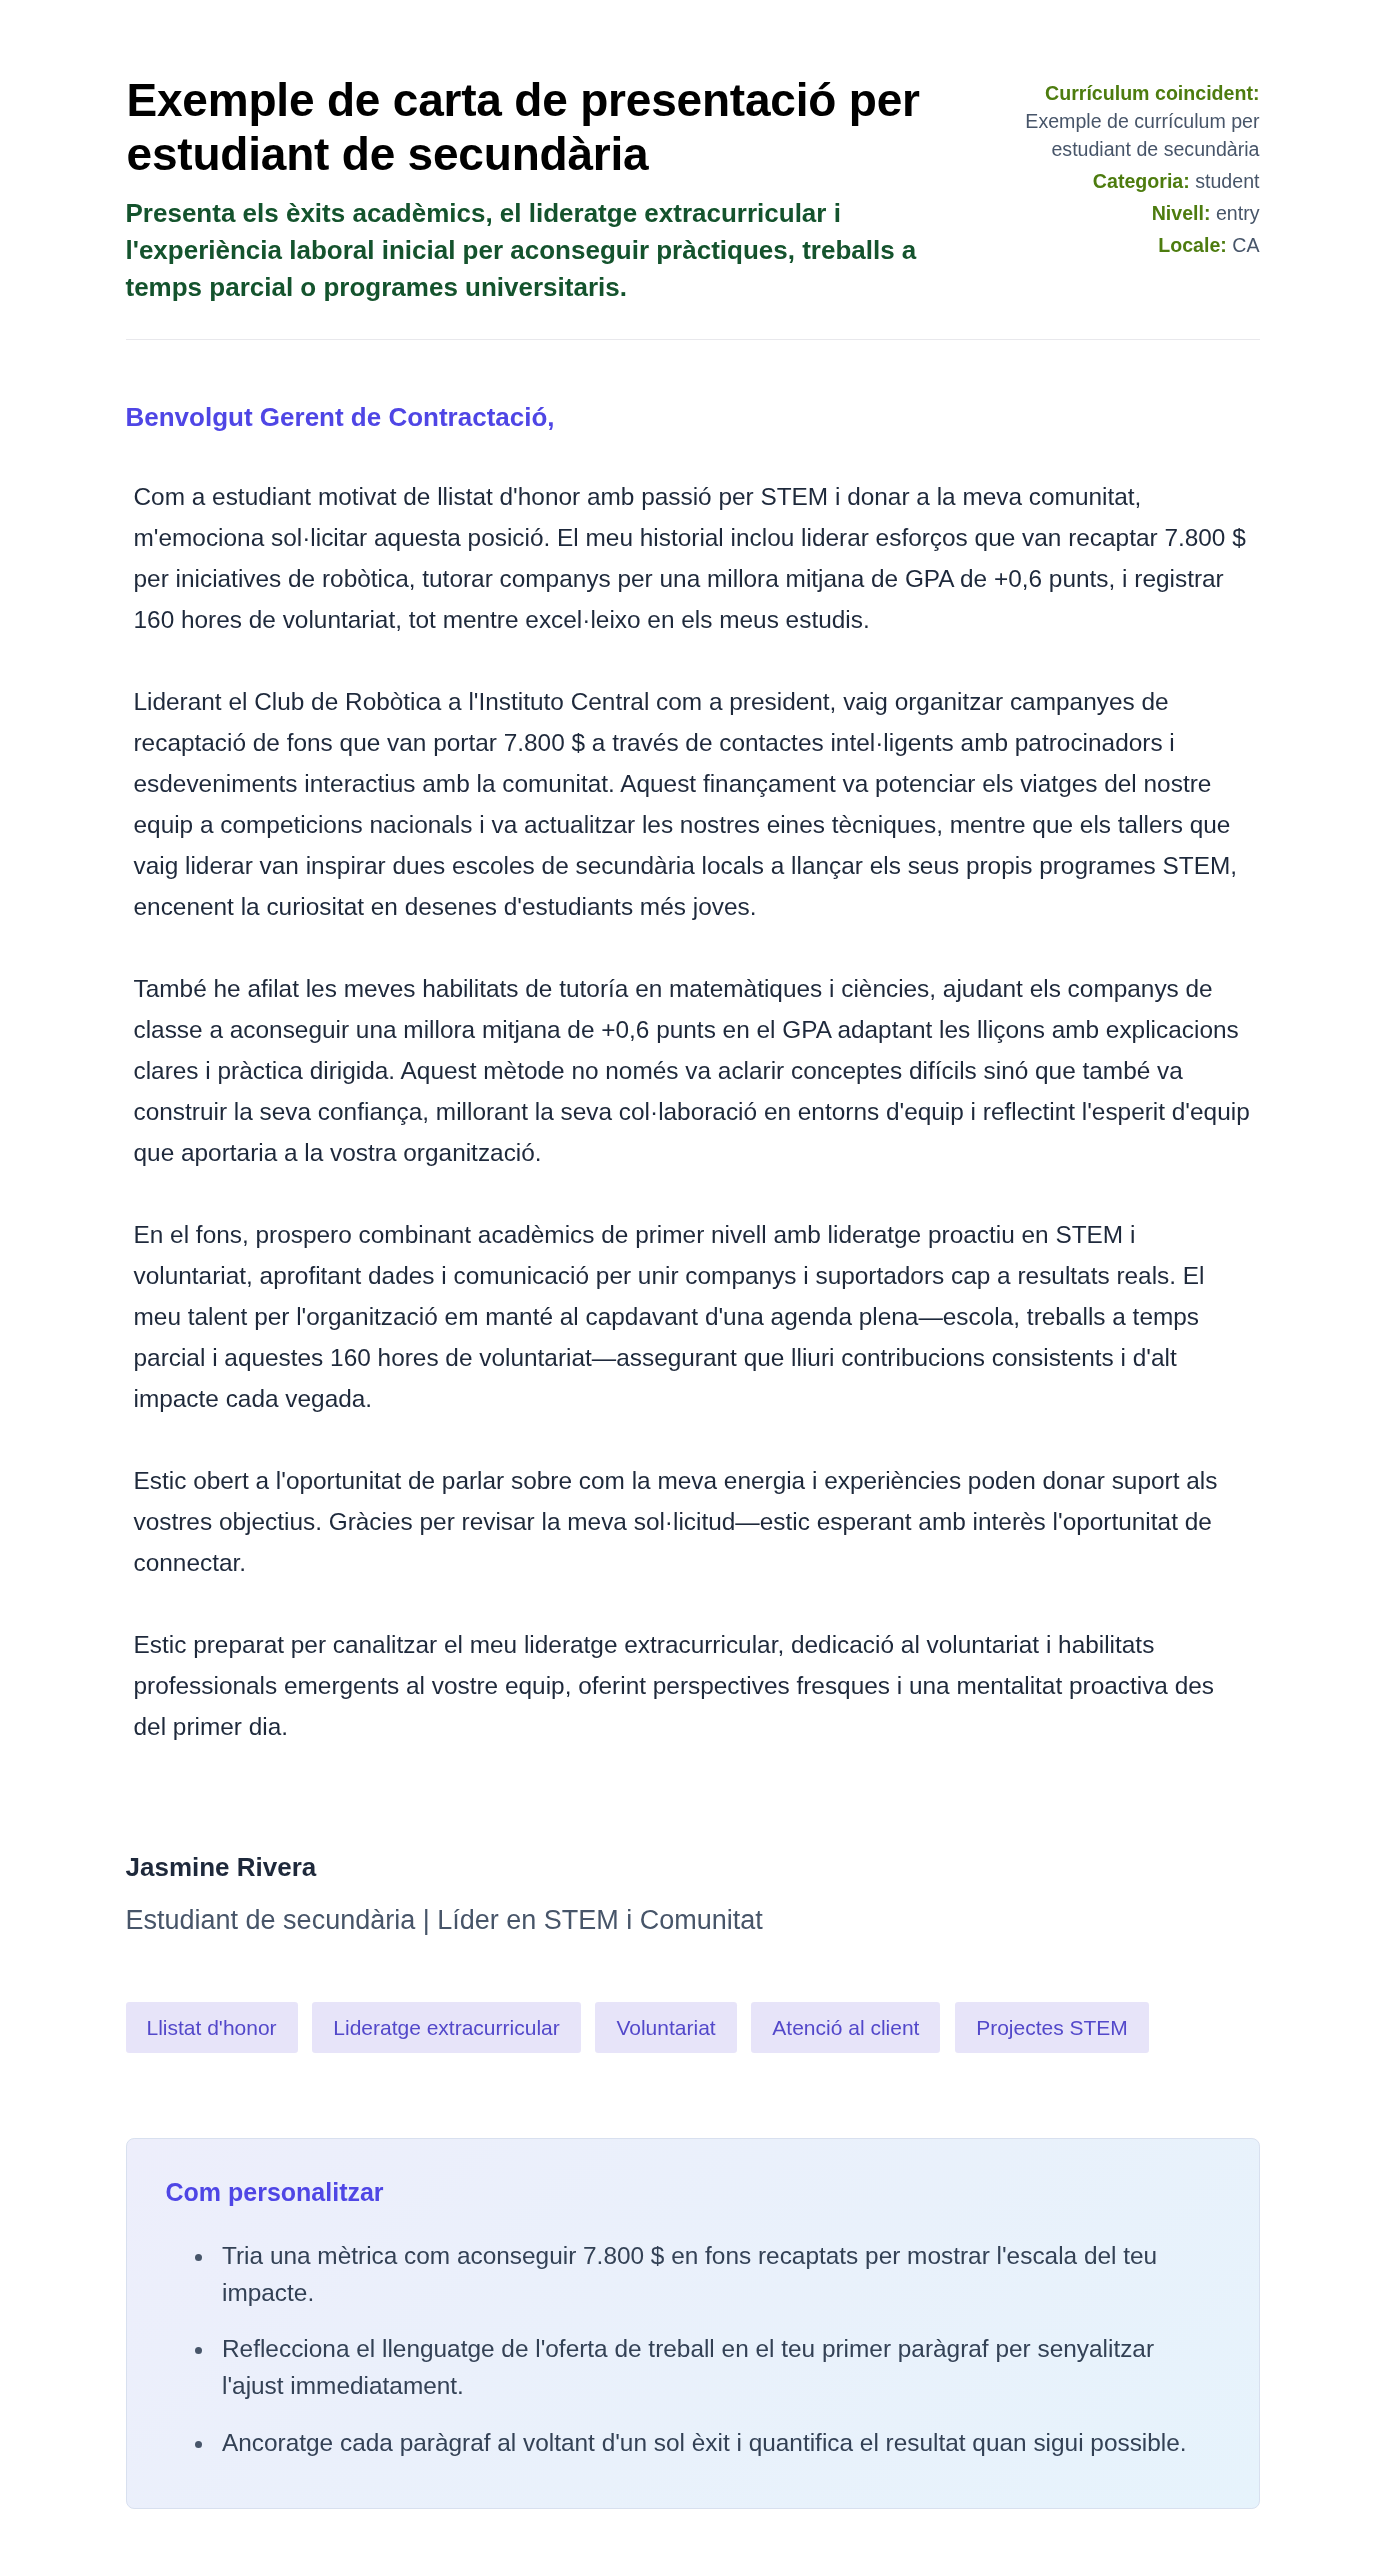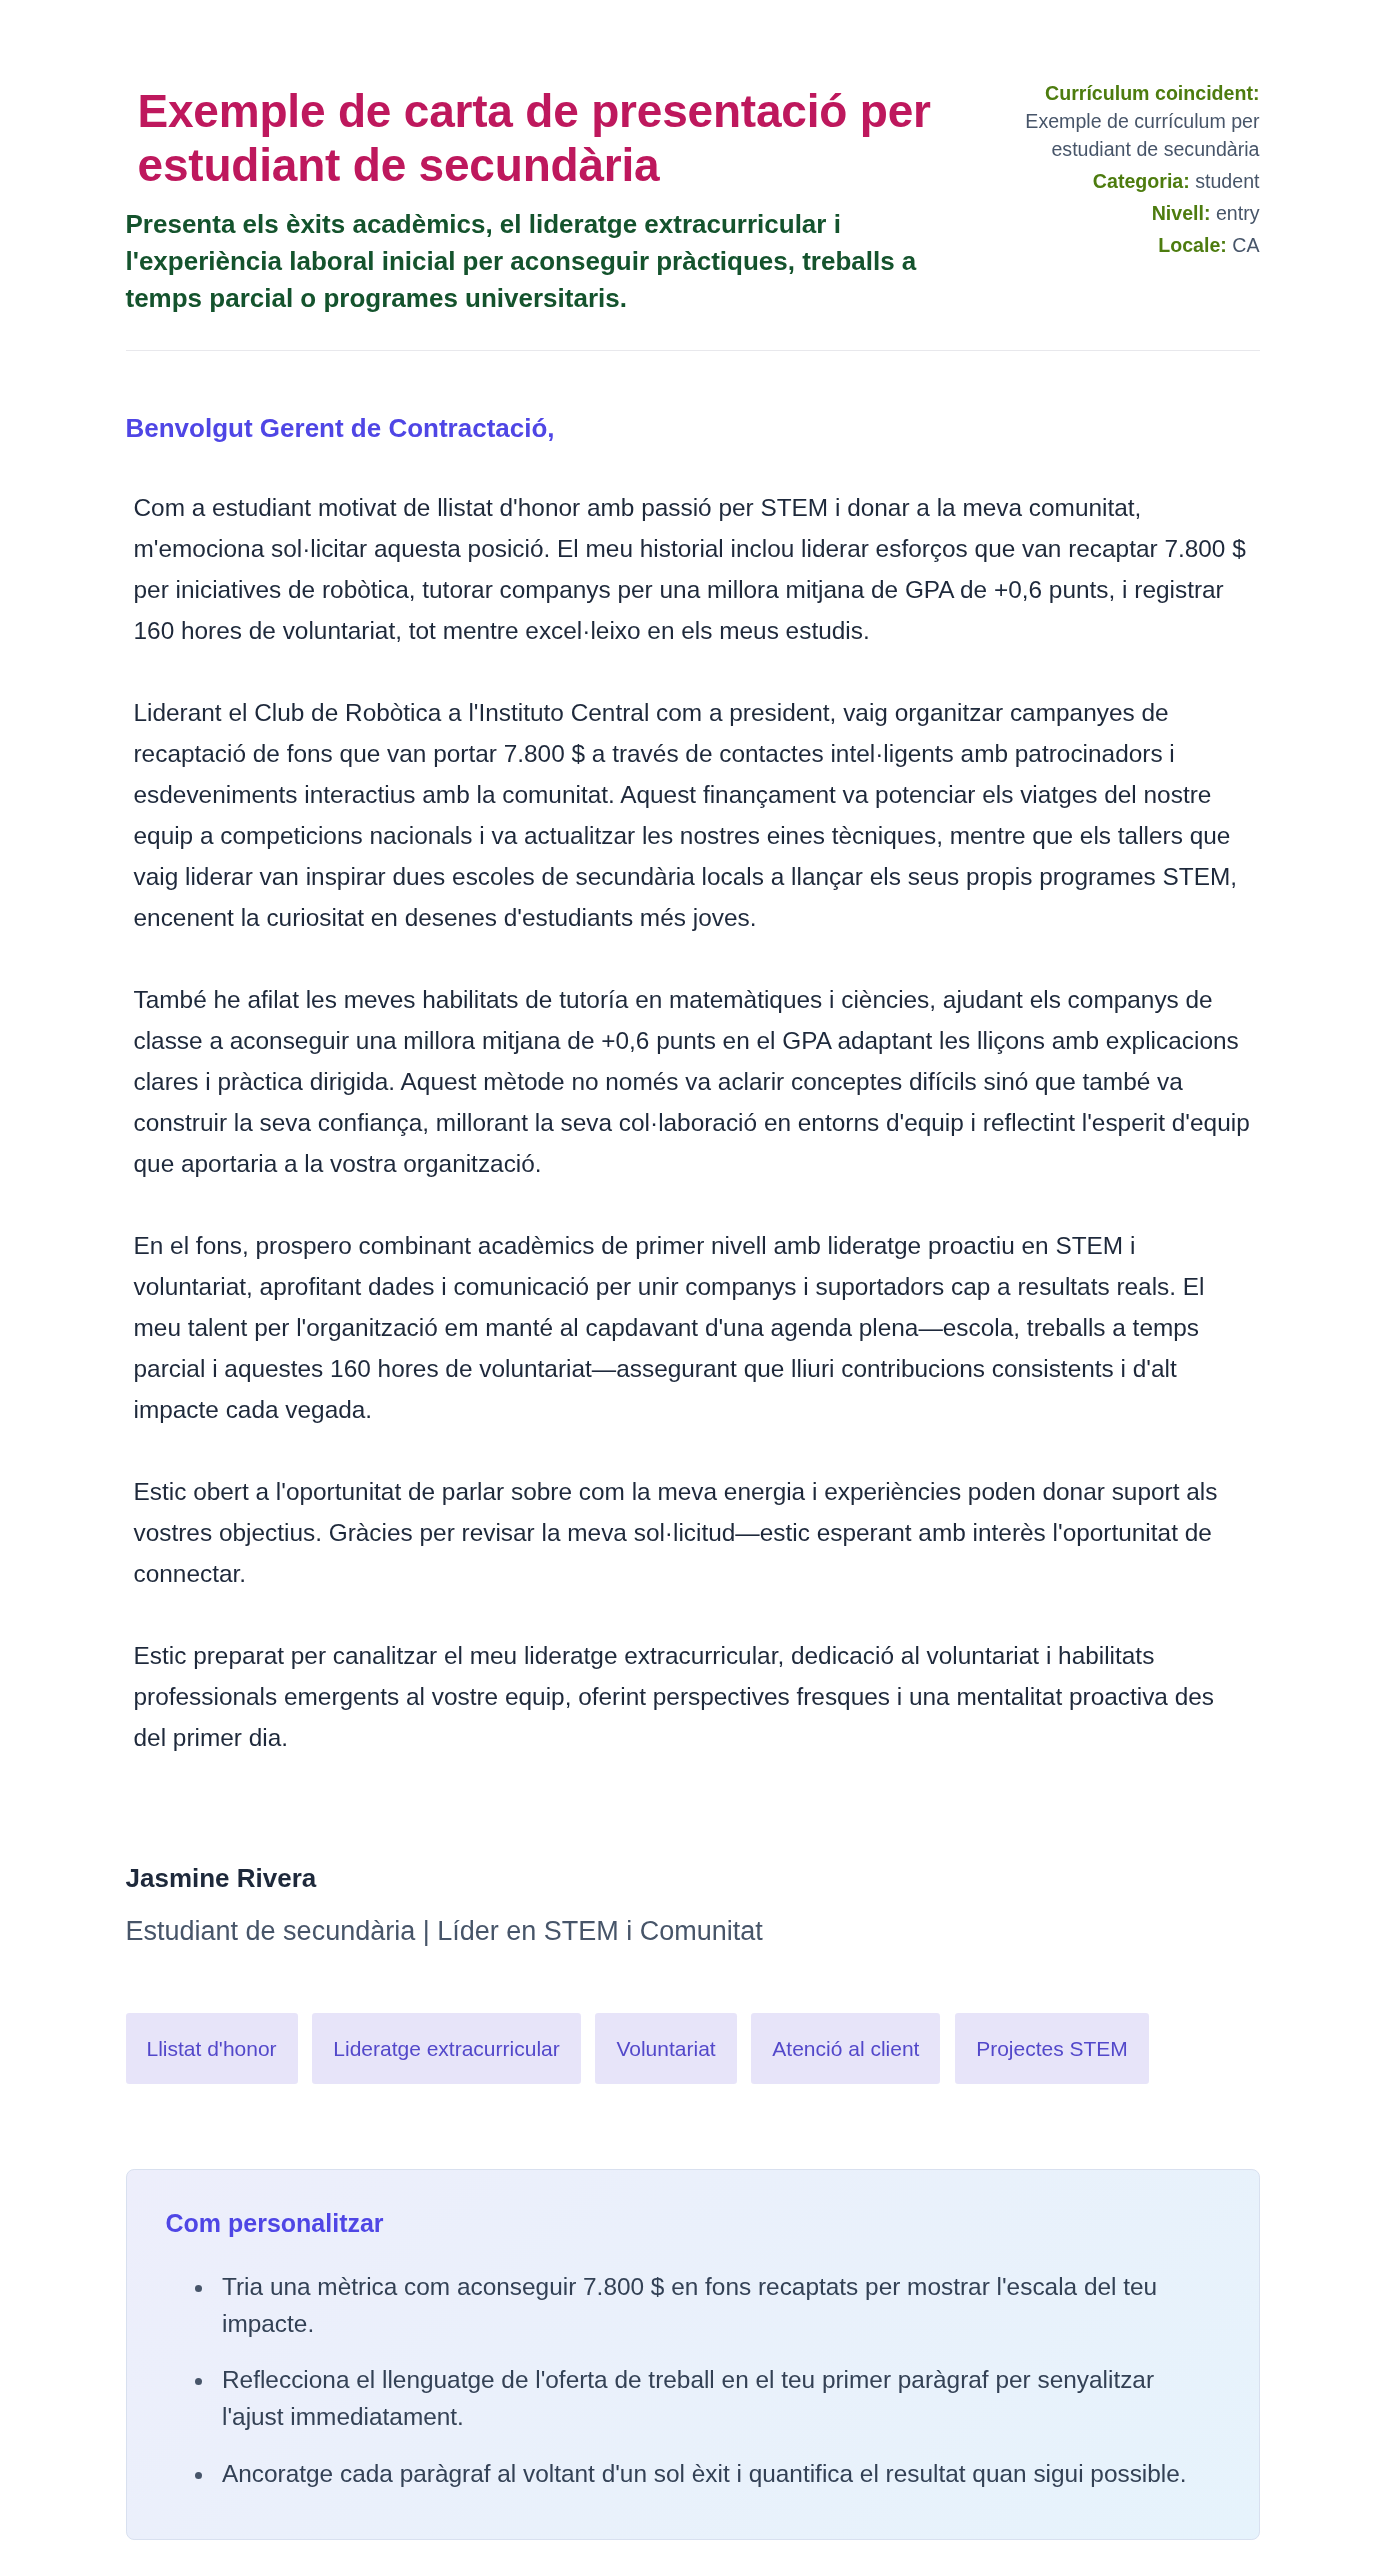--- a/index.html
+++ b/index.html
@@ -21,25 +21,25 @@
   }
 
   
   .header {
     display: flex;
     justify-content: space-between;
     align-items: flex-start;
   }
   .header-left { max-width: 888px; }
   .page-title {
-    margin: 12px;
+    margin: 1px;
     font-size: 46px;
     line-height: 1.18;
     font-weight: 700;
-    color: #be185d;
+    color: #000000;
     letter-spacing: -0.2px;
     max-width: 929px;
   }
   .page-subtitle {
     margin: 13px 0 0;
     font-size: 26px;
     line-height: 37px;
     font-weight: 700;
     color: #14532d;
     max-width: 880px;
@@ -99,21 +99,21 @@
     margin-top: 64px;
     display: flex;
     gap: 14.7px;
   }
   .tag {
     display: inline-block;
     background: #e7e4f9;
     color: #5348ca;
     font-size: 21px;
     line-height: 21px;
-    padding: 25px 21px;
+    padding: 15px 21px;
     border-radius: 3.3px;
     font-weight: 500;
     white-space: nowrap;
   }
 
   
   .tipbox {
     margin-top: 85px;
     background: linear-gradient(140deg, #edeefb 0%, #e9f1fb 55%, #e6f3fc 100%);
     border: 0.8px solid #d8e0ef;

